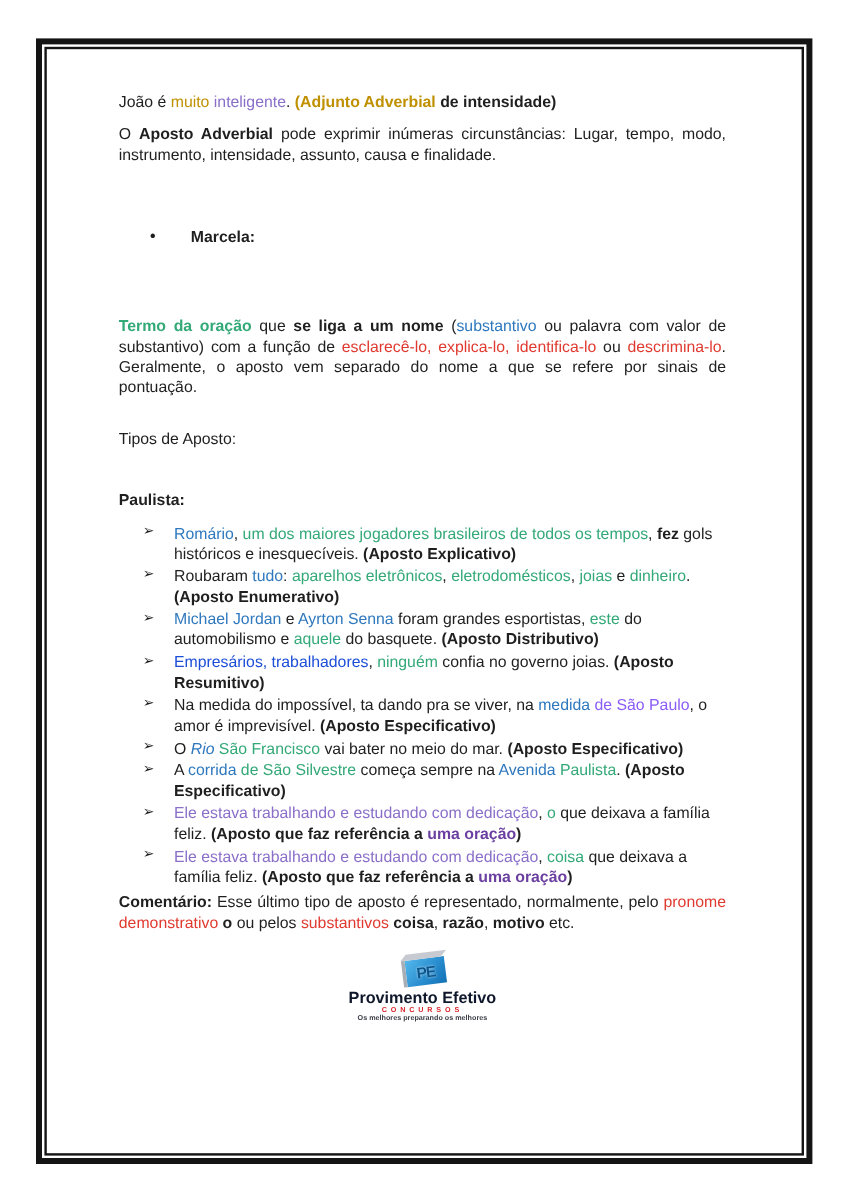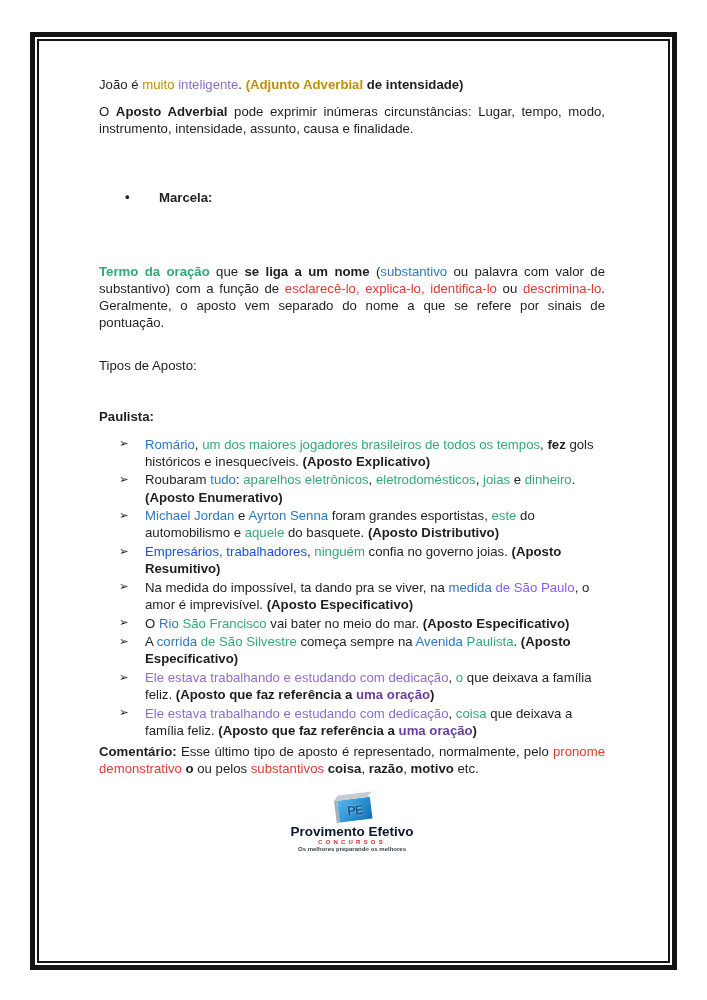--- a/index.html
+++ b/index.html
@@ -55,21 +55,21 @@
         <div class="blk t-p just"><span>O </span><span style="font-weight: 700;">Aposto Adverbial </span><span>pode exprimir inúmeras circunstâncias: Lugar, tempo, modo, instrumento, intensidade, assunto, causa e finalidade.</span></div>
         <div class="blk t-bullet mt52"><span class="marker">•</span><span style="font-weight: 700;">Marcela:</span></div>
         <div class="blk t-p just mt36"><span style="color: rgb(52, 169, 120); font-weight: 700;">Termo da oração </span><span>que </span><span style="font-weight: 700;">se liga a um nome </span><span>(</span><span style="color: rgb(47, 120, 190);">substantivo</span><span> ou palavra com valor de substantivo) com a função de </span><span style="color: rgb(224, 58, 48);">esclarecê-lo,</span><span> </span><span style="color: rgb(224, 58, 48);">explica-lo,</span><span> </span><span style="color: rgb(224, 58, 48);">identifica-lo</span><span> ou </span><span style="color: rgb(224, 58, 48);">descrimina-lo</span><span>. Geralmente, o aposto vem separado do nome a que se refere por sinais de pontuação.</span></div>
         <div class="blk t-p line mt26"><span style="font-weight: 400; text-align: right;">Tipos de Aposto:</span></div>
         <div class="blk t-p line mt34"><span style="font-weight: 700;">Paulista:</span></div>
         <div class="blk t-arrow"><span class="marker">➢</span><span style="color: rgb(47, 120, 190);">Romário</span><span>, </span><span style="color: rgb(52, 169, 120);">um dos maiores jogadores brasileiros de todos os tempos</span><span>, </span><span style="font-weight: 700;">fez </span><span>gols históricos e inesquecíveis. </span><span style="font-weight: 700;">(Aposto Explicativo)</span></div>
         <div class="blk t-arrow"><span class="marker">➢</span><span>Roubaram </span><span style="color: rgb(47, 120, 190);">tudo</span><span>: </span><span style="color: rgb(52, 169, 120);">aparelhos eletrônicos</span><span>, </span><span style="color: rgb(52, 169, 120);">eletrodomésticos</span><span>, </span><span style="color: rgb(52, 169, 120);">joias</span><span> e </span><span style="color: rgb(52, 169, 120);">dinheiro</span><span>. </span><span style="font-weight: 700;">(Aposto Enumerativo)</span></div>
         <div class="blk t-arrow"><span class="marker">➢</span><span style="color: rgb(47, 120, 190);">Michael Jordan</span><span> e </span><span style="color: rgb(47, 120, 190);">Ayrton Senna</span><span> foram grandes esportistas, </span><span style="color: rgb(52, 169, 120);">este</span><span> do automobilismo e </span><span style="color: rgb(52, 169, 120);">aquele</span><span> do basquete. </span><span style="font-weight: 700;">(Aposto Distributivo)</span></div>
         <div class="blk t-arrow"><span class="marker">➢</span><span style="color: #1d4ed8;">Empresários, trabalhadores</span><span>, </span><span style="color: rgb(52, 169, 120);">ninguém</span><span> confia no governo joias. </span><span style="font-weight: 700;">(Aposto Resumitivo)</span></div>
         <div class="blk t-arrow"><span class="marker">➢</span><span>Na medida do impossível, ta dando pra se viver, na </span><span style="color: rgb(47, 120, 190);">medida</span><span> </span><span style="color: #8b5cf6;">de São Paulo</span><span>, o amor é imprevisível. </span><span style="font-weight: 700;">(Aposto Especificativo)</span></div>
-        <div class="blk t-arrow"><span class="marker">➢</span><span>O </span><span style="color: rgb(47, 120, 190);">Rio</span><span> </span><span style="color: rgb(52, 169, 120);">São Francisco</span><span> vai bater no meio do mar. </span><span style="font-weight: 700;">(Aposto Especificativo)</span></div>
+        <div class="blk t-arrow"><span class="marker">➢</span><span>O </span><span style="color: rgb(47, 120, 190); font-style: italic;">Rio</span><span> </span><span style="color: rgb(52, 169, 120);">São Francisco</span><span> vai bater no meio do mar. </span><span style="font-weight: 700;">(Aposto Especificativo)</span></div>
         <div class="blk t-arrow"><span class="marker">➢</span><span>A </span><span style="color: rgb(47, 120, 190);">corrida</span><span> </span><span style="color: rgb(52, 169, 120);">de São Silvestre</span><span> começa sempre na </span><span style="color: rgb(47, 120, 190);">Avenida</span><span> </span><span style="color: rgb(52, 169, 120);">Paulista</span><span>. </span><span style="font-weight: 700;">(Aposto Especificativo)</span></div>
         <div class="blk t-arrow"><span class="marker">➢</span><span style="color: rgb(138, 111, 201);">Ele estava trabalhando e estudando com dedicação</span><span>, </span><span style="color: rgb(52, 169, 120);">o</span><span> que deixava a família feliz. </span><span style="font-weight: 700;">(Aposto que faz referência a </span><span style="color: rgb(106, 63, 160); font-weight: 700;">uma oração</span><span style="font-weight: 700;">)</span></div>
         <div class="blk t-arrow"><span class="marker">➢</span><span style="color: rgb(138, 111, 201);">Ele estava trabalhando e estudando com dedicação</span><span>, </span><span style="color: rgb(52, 169, 120);">coisa</span><span> que deixava a família feliz. </span><span style="font-weight: 700;">(Aposto que faz referência a </span><span style="color: rgb(106, 63, 160); font-weight: 700;">uma oração</span><span style="font-weight: 700;">)</span></div>
         <div class="blk t-p just mt14"><span style="font-weight: 700;">Comentário: </span><span>Esse último tipo de aposto é representado, normalmente, pelo </span><span style="color: rgb(224, 58, 48);">pronome demonstrativo</span><span> </span><span style="font-weight: 700;">o</span><span> ou pelos </span><span style="color: rgb(224, 58, 48);">substantivos</span><span> </span><span style="font-weight: 700;">coisa</span><span>, </span><span style="font-weight: 700;">razão</span><span>, </span><span style="font-weight: 700;">motivo</span><span> etc.</span></div>
       </div>
 
     <div class="logo">
       <div class="cube">
         <div class="cube-top"></div>
         <div class="cube-face">

